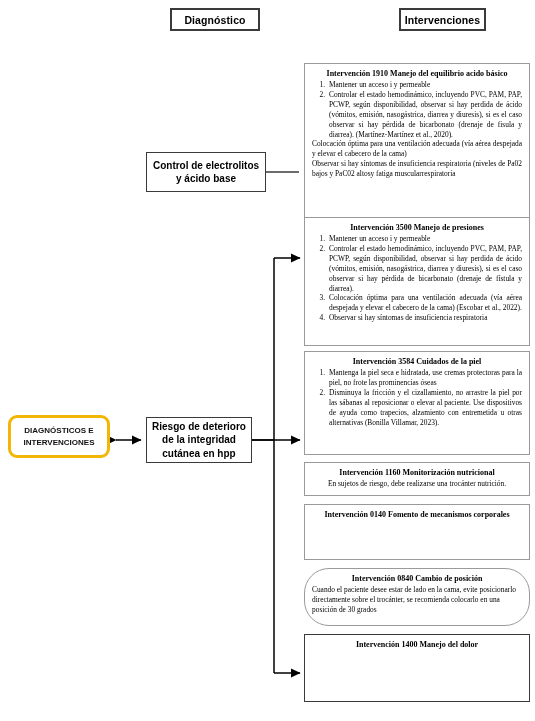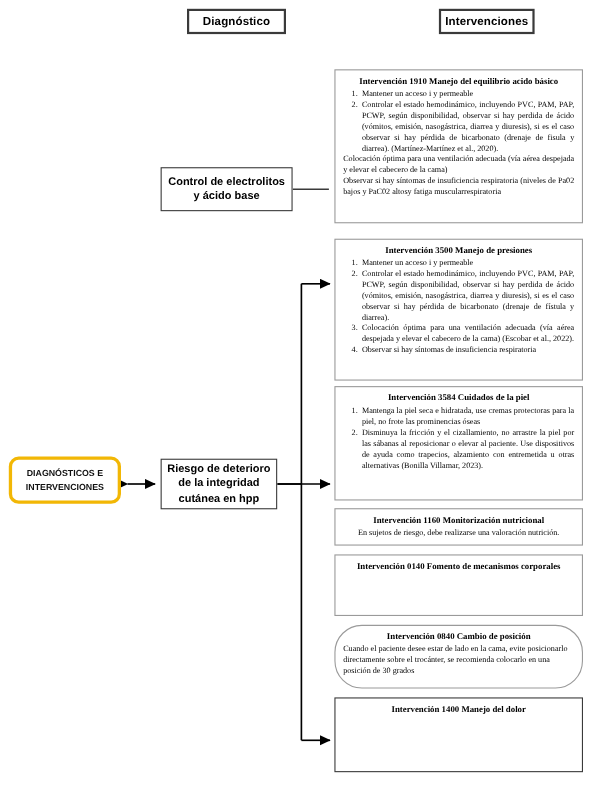--- a/index.html
+++ b/index.html
@@ -171,21 +171,21 @@
   </div>
 
   <div class="flow-box" id="box-electrolitos">
     <span>Control de electrolitos y ácido base</span>
   </div>
 
   <div class="flow-box" id="box-riesgo">
     <span>Riesgo de deterioro de la integridad cutánea en hpp</span>
   </div>
 
-  <div class="card" id="card-0" style="top:63px; height:140px;">
+  <div class="card" id="card-0" style="top:63px; height:186px;">
     <div class="title">Intervención 1910 Manejo del equilibrio acido básico</div>
     <ol>
       <li>Mantener un acceso i y permeable</li>
       <li>Controlar el estado hemodinámico, incluyendo PVC, PAM, PAP, PCWP, según disponibilidad, observar si hay perdida de ácido (vómitos, emisión, nasogástrica, diarrea y diuresis), si es el caso observar si hay pérdida de bicarbonato (drenaje de fisula y diarrea). (Martínez-Martínez et al., 2020).</li>
     </ol>
     <p class="tail">Colocación óptima para una ventilación adecuada (vía aérea despejada y elevar el cabecero de la cama)</p>
     <p class="tail">Observar si hay síntomas de insuficiencia respiratoria (niveles de Pa02 bajos y PaC02 altosy fatiga muscularrespiratoria</p>
   </div>
 
   <div class="card" id="card-1" style="top:217px; height:129px;">
@@ -201,21 +201,21 @@
   <div class="card" id="card-2" style="top:351px; height:104px;">
     <div class="title">Intervención 3584 Cuidados de la piel</div>
     <ol>
       <li>Mantenga la piel seca e hidratada, use cremas protectoras para la piel, no frote las prominencias óseas</li>
       <li>Disminuya la fricción y el cizallamiento, no arrastre la piel por las sábanas al reposicionar o elevar al paciente. Use dispositivos de ayuda como trapecios, alzamiento con entremetida u otras alternativas (Bonilla Villamar, 2023).</li>
     </ol>
   </div>
 
   <div class="card" id="card-3" style="top:462px; height:34px;">
     <div class="title">Intervención 1160 Monitorización nutricional</div>
-    <p class="body" style="text-align:center">En sujetos de riesgo, debe realizarse una valoración nutrición.</p>
+    <p class="body" style="text-align:center">En sujetos de riesgo, debe realizarse una trocánter nutrición.</p>
   </div>
 
   <div class="card" id="card-4" style="top:504px; height:56px;">
     <div class="title">Intervención 0140 Fomento de mecanismos corporales</div>
   </div>
 
   <div class="card" id="card-5" style="top:568px; height:58px;border-radius:25px;">
     <div class="title">Intervención 0840 Cambio de posición</div>
     <p class="body" style="text-align:left">Cuando el paciente desee estar de lado en la cama, evite posicionarlo directamente sobre el trocánter, se recomienda colocarlo en una posición de 30 grados</p>
   </div>

